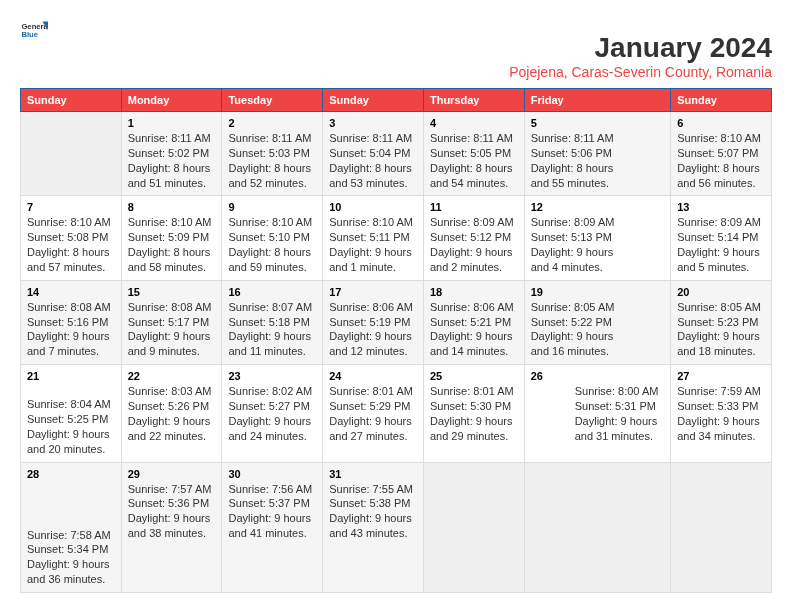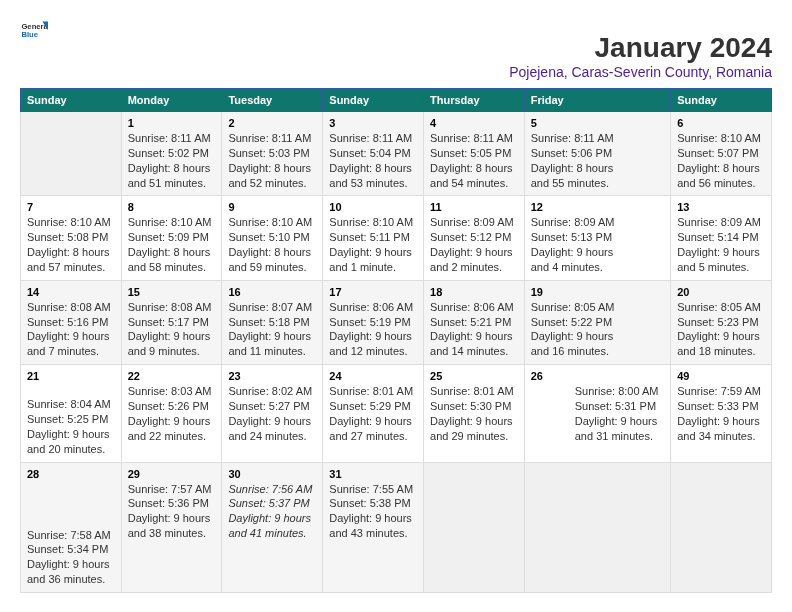--- a/index.html
+++ b/index.html
@@ -35,29 +35,29 @@
       text-align: right;
       margin-top: 16px;
     }
     .main-title {
       font-size: 28px;
       font-weight: bold;
       color: #333;
     }
     .subtitle {
       font-size: 14px;
-      color: #4c1d95;
+      color: #ef4444;
     }
     table {
       width: 100%;
       border-collapse: collapse;
       font-size: 10.5px;
     }
     thead tr {
-      background-color: #0f766e;
+      background-color: #ef4444;
       color: #fff;
     }
     thead th {
       padding: 5px 6px;
       text-align: left;
       font-weight: bold;
       font-size: 11px;
       border: 1px solid #2e5aa0;
     }
     tbody tr {
@@ -307,21 +307,21 @@
 and 29 minutes.</div>
           </td>
           <td>
             <span class="day-num">26</span>
             <div class="day-info" style="white-space: pre-line; margin-left: 44px;">Sunrise: 8:00 AM
 Sunset: 5:31 PM
 Daylight: 9 hours
 and 31 minutes.</div>
           </td>
           <td>
-            <span class="day-num">49</span>
+            <span class="day-num">27</span>
             <div class="day-info" style="white-space: pre-line;">Sunrise: 7:59 AM
 Sunset: 5:33 PM
 Daylight: 9 hours
 and 34 minutes.</div>
           </td>
         </tr>
         <tr>
           <td>
             <span class="day-num">28</span>
             <div class="day-info" style="white-space: pre-line; margin-top: 48px;">Sunrise: 7:58 AM
@@ -331,21 +331,21 @@
           </td>
           <td>
             <span class="day-num">29</span>
             <div class="day-info" style="white-space: pre-line;">Sunrise: 7:57 AM
 Sunset: 5:36 PM
 Daylight: 9 hours
 and 38 minutes.</div>
           </td>
           <td>
             <span class="day-num">30</span>
-            <div class="day-info" style="white-space: pre-line; font-style: italic;">Sunrise: 7:56 AM
+            <div class="day-info" style="white-space: pre-line;">Sunrise: 7:56 AM
 Sunset: 5:37 PM
 Daylight: 9 hours
 and 41 minutes.</div>
           </td>
           <td>
             <span class="day-num">31</span>
             <div class="day-info" style="white-space: pre-line;">Sunrise: 7:55 AM
 Sunset: 5:38 PM
 Daylight: 9 hours
 and 43 minutes.</div>

